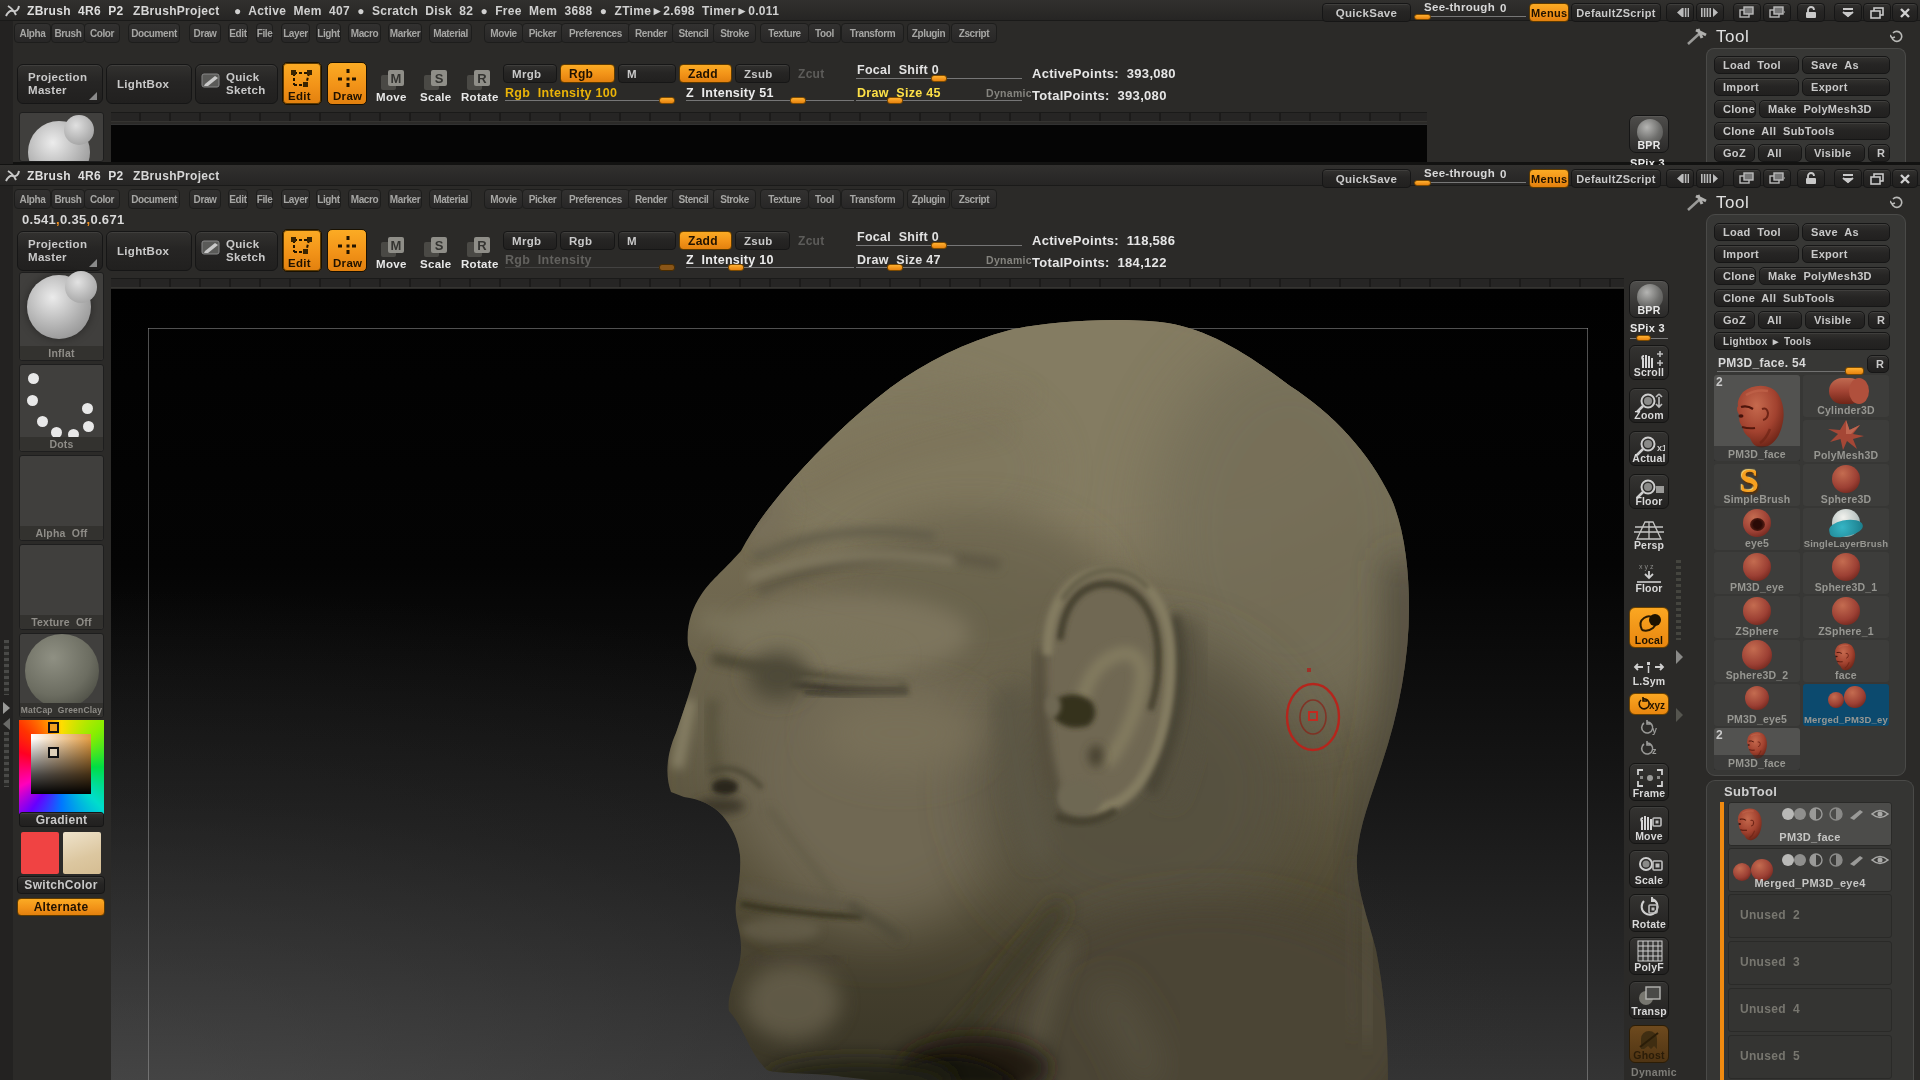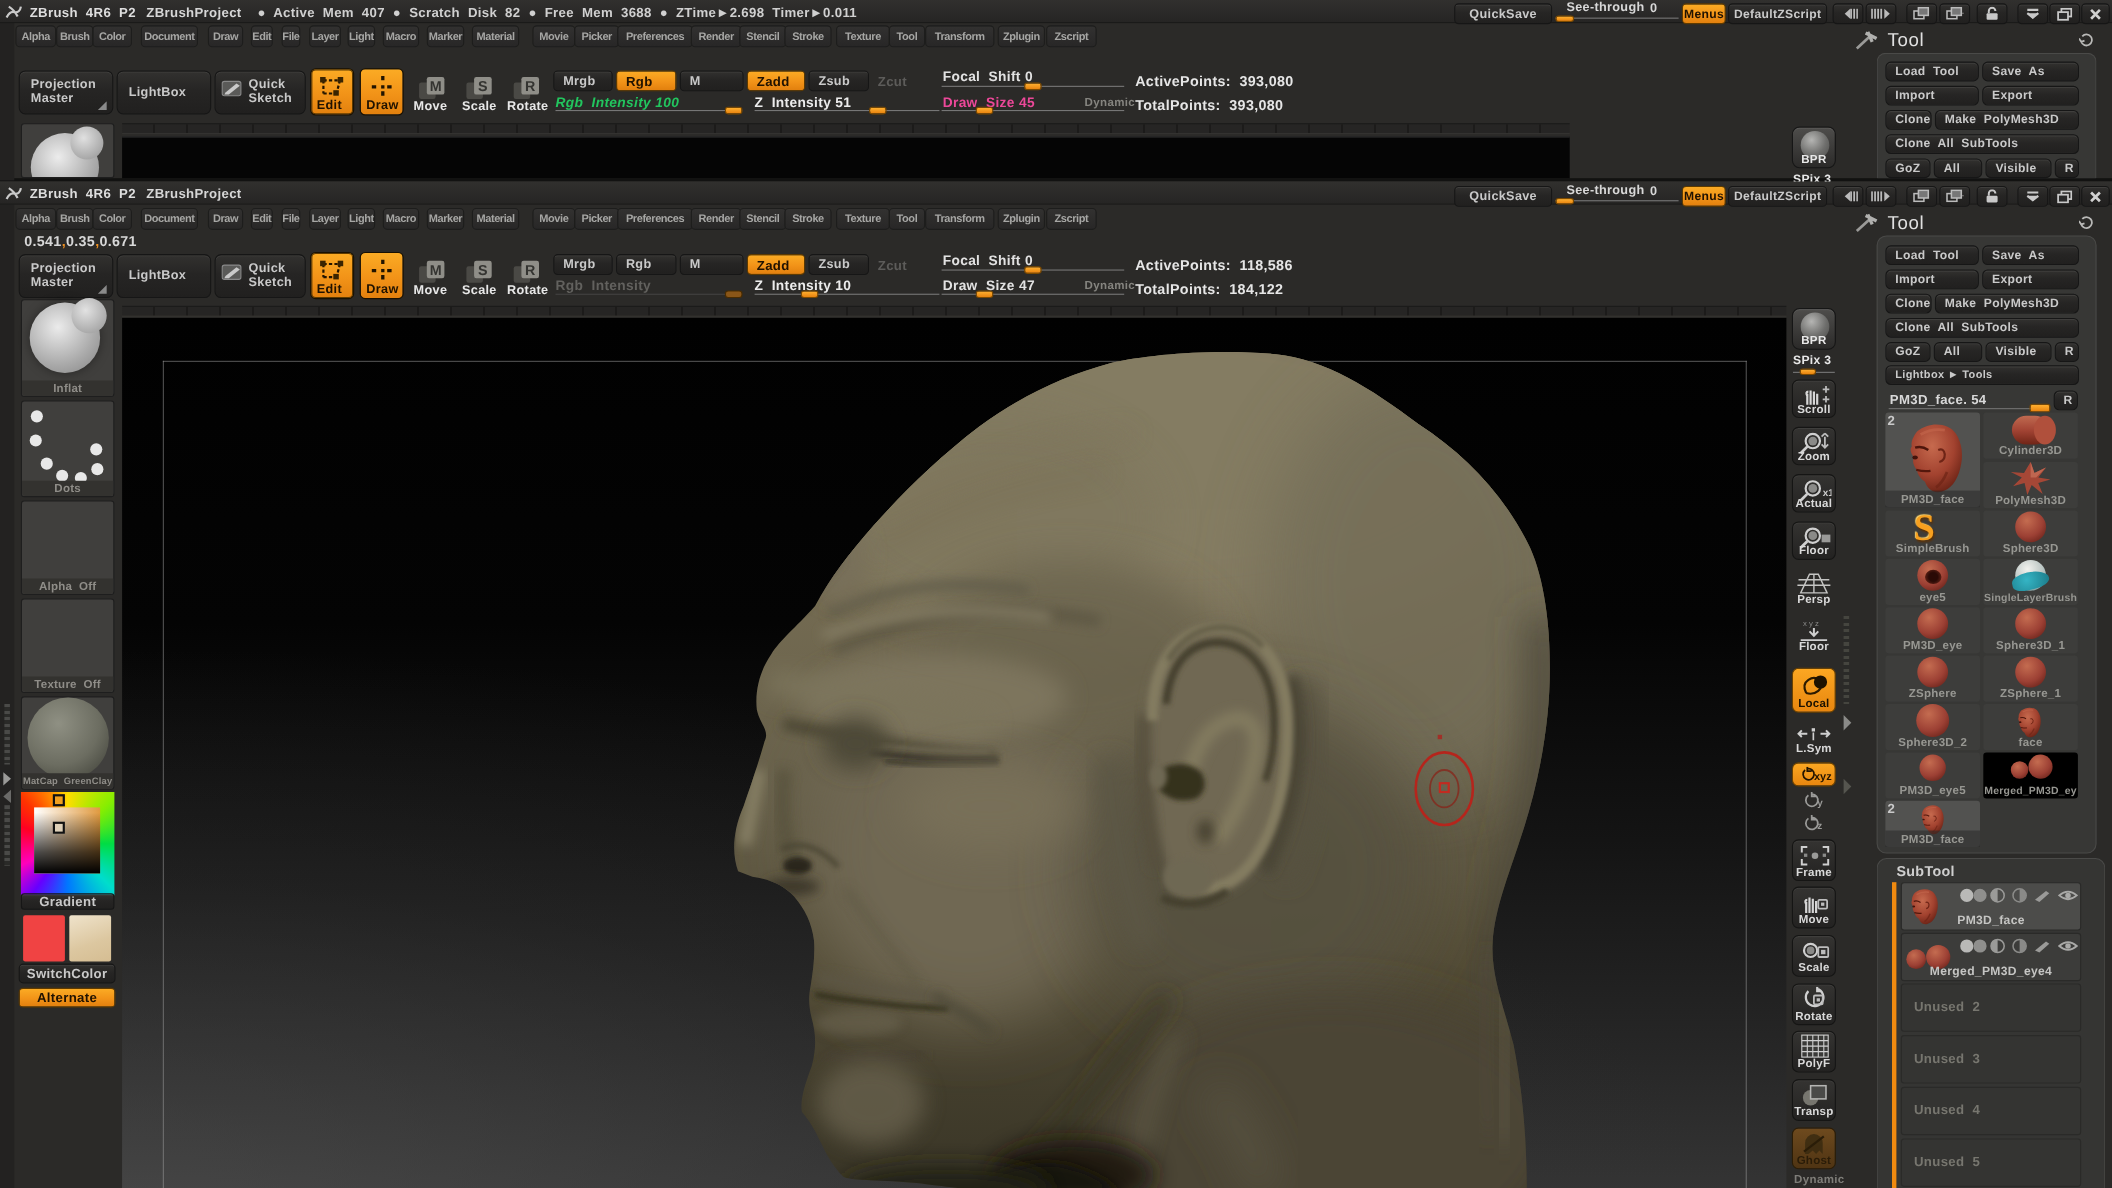--- a/index.html
+++ b/index.html
@@ -159,30 +159,30 @@
       <rect x="9" y="1" width="16" height="16" rx="2" fill="#8f8e88"></rect>
       <text x="17" y="14" font-size="13" font-weight="bold" fill="#343431" text-anchor="middle" font-family="Liberation Sans">R</text>
     </svg>
 <div class="lb" style="left:461px;top:91px;font-size:11.5px;color:#e8e8e8;">Rotate</div>
 <div class="btn" style="left:503px;top:64px;width:54px;height:19px;">Mrgb</div>
 <div class="obtn" style="left:560px;top:64px;width:55px;height:19px;padding-left:8px;">Rgb</div>
 <div class="btn" style="left:618px;top:64px;width:58px;height:19px;">M</div>
 <div class="obtn" style="left:679px;top:64px;width:53px;height:19px;padding-left:8px;">Zadd</div>
 <div class="btn" style="left:735px;top:64px;width:55px;height:19px;">Zsub</div>
 <div class="lb" style="left:798px;top:67px;font-size:12px;color:#5d5c5a;">Zcut</div>
-<div class="lb" style="left:505px;top:86px;font-size:12.5px;color:#22c55e;font-style:italic;">Rgb&nbsp; Intensity 100</div>
+<div class="lb" style="left:505px;top:86px;font-size:12.5px;color:#eab308;">Rgb&nbsp; Intensity 100</div>
 <div class="sline" style="left:505px;top:100px;width:168px;"></div>
 <div class="shandle" style="left:659px;top:97px;width:16px;height:7px;"></div>
 <div class="lb" style="left:686px;top:86px;font-size:12.5px;color:#ececec;">Z&nbsp; Intensity 51</div>
 <div class="sline" style="left:686px;top:100px;width:168px;"></div>
 <div class="shandle" style="left:790px;top:97px;width:16px;height:7px;"></div>
 <div class="lb" style="left:857px;top:63px;font-size:12.5px;color:#e2e2e2;">Focal&nbsp; Shift 0</div>
 <div class="sline" style="left:856px;top:78px;width:166px;"></div>
 <div class="shandle" style="left:931px;top:75px;width:16px;height:7px;"></div>
-<div class="lb" style="left:857px;top:86px;font-size:12.5px;color:#ec4899;">Draw&nbsp; Size 45</div>
+<div class="lb" style="left:857px;top:86px;font-size:12.5px;color:#fde047;">Draw&nbsp; Size 45</div>
 <div class="sline" style="left:856px;top:100px;width:166px;"></div>
 <div class="shandle" style="left:887px;top:97px;width:16px;height:7px;"></div>
 <div class="lb" style="left:986px;top:87px;font-size:10.5px;color:#85847f;">Dynamic</div>
 <div class="lb" style="left:1032px;top:66px;font-size:13px;color:#e6e6e6;">ActivePoints:&nbsp; 393,080</div>
 <div class="lb" style="left:1032px;top:88px;font-size:13px;color:#e6e6e6;">TotalPoints:&nbsp; 393,080</div>
 <div style="left:111px;top:112px;width:1316px;height:10px;background:repeating-linear-gradient(90deg,#262524 0px,#262524 28px,#1c1b1a 28px,#1c1b1a 30px);border-top:1px solid #1a1a19;border-bottom:1px solid #353431;"></div>
 <div style="left:111px;top:124px;width:1316px;height:38px;background:#050505;border-top:1px solid #323232;"></div>
 <div class="tile" style="left:19px;top:112px;width:85px;height:50px;overflow:hidden;">
       <div style="position:absolute;left:8px;top:8px;width:62px;height:62px;border-radius:50%;background:radial-gradient(circle at 40% 35%,#ececec,#acacac 60%,#848484);"></div>
       <div style="position:absolute;left:44px;top:2px;width:30px;height:30px;border-radius:50%;background:radial-gradient(circle at 40% 35%,#e0e0e0,#929292);"></div>
@@ -793,21 +793,21 @@
 <path d="M36,28 Q41,26 42,32 Q42,38 37,39" stroke="#6e2416" stroke-width="2" fill="none"></path>
 <path d="M20,14 Q30,8 42,10" stroke="#bf6249" stroke-width="2.5" fill="none" opacity=".8"></path>
 <path d="M44,48 Q40,58 34,62" stroke="#6e2416" stroke-width="2.5" fill="none" opacity=".7"></path>
         </svg></div>
       <div class="gl" style="font-size:10.5px;">face</div>
     </div>
 <div class="gt" style="left:1714px;top:684px;width:86px;height:42px;background:#3d3d3b;">
       <div style="position:absolute;left:31px;top:2px;width:24px;height:24px;border-radius:50%;background:radial-gradient(circle at 38% 30%,#c46c50,#9c4034 55%,#5e1c14 95%);"></div>
       <div class="gl" style="font-size:10.5px;">PM3D_eye5</div>
     </div>
-<div class="gt" style="left:1803px;top:684px;width:86px;height:42px;background:#000000;">
+<div class="gt" style="left:1803px;top:684px;width:86px;height:42px;background:#0c4a6e;">
       <div style="position:absolute;left:25px;top:8px;width:16px;height:16px;border-radius:50%;background:radial-gradient(circle at 38% 30%,#c46c50,#9c4034 55%,#5e1c14 95%);"></div>
       <div style="position:absolute;left:41px;top:2px;width:22px;height:22px;border-radius:50%;background:radial-gradient(circle at 38% 30%,#c46c50,#9c4034 55%,#5e1c14 95%);"></div>
       <div class="gl" style="font-size:9.5px;">Merged_PM3D_ey</div>
     </div>
 <div class="gt" style="left:1714px;top:728px;width:86px;height:42px;background:#525250;">
       <div style="position:absolute;left:28px;top:2px;width:28px;height:30px;"><svg width="28" height="30" viewBox="0 0 64 70">
           <defs>
 <radialGradient id="fg" cx=".42" cy=".32" r=".78">
               <stop offset="0" stop-color="#c66a4e"></stop>
               <stop offset=".55" stop-color="#a2422f"></stop>

